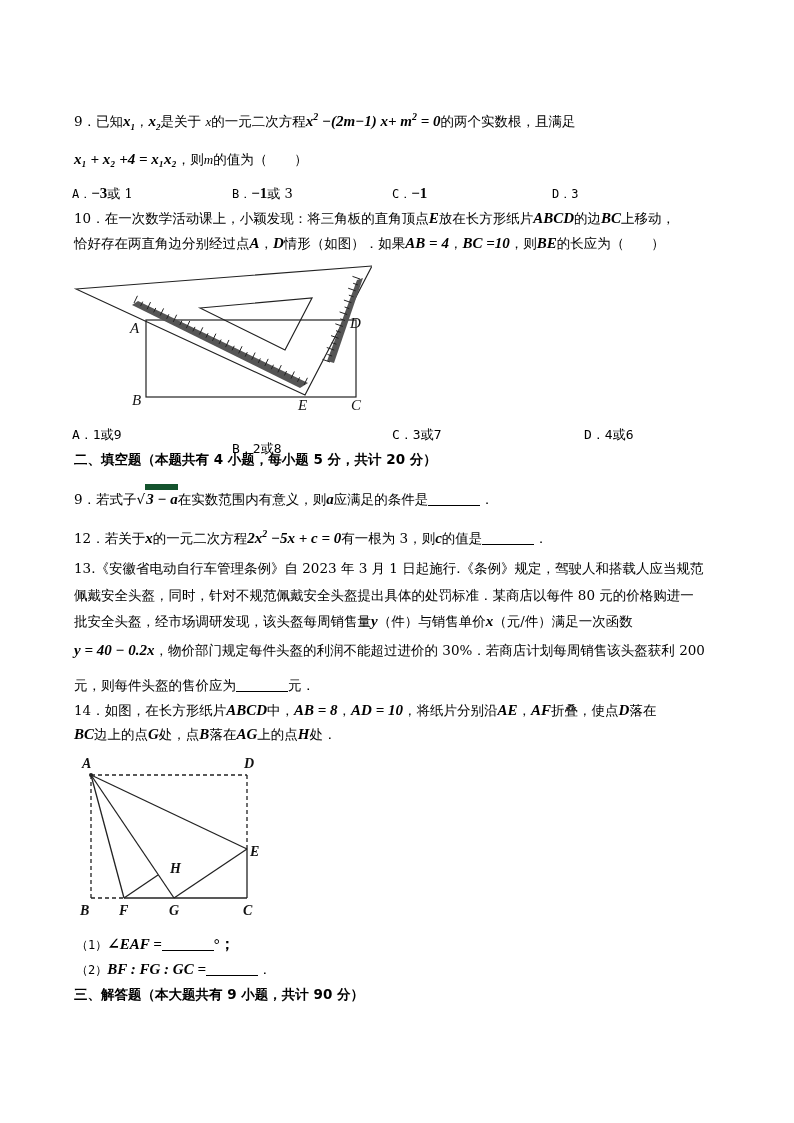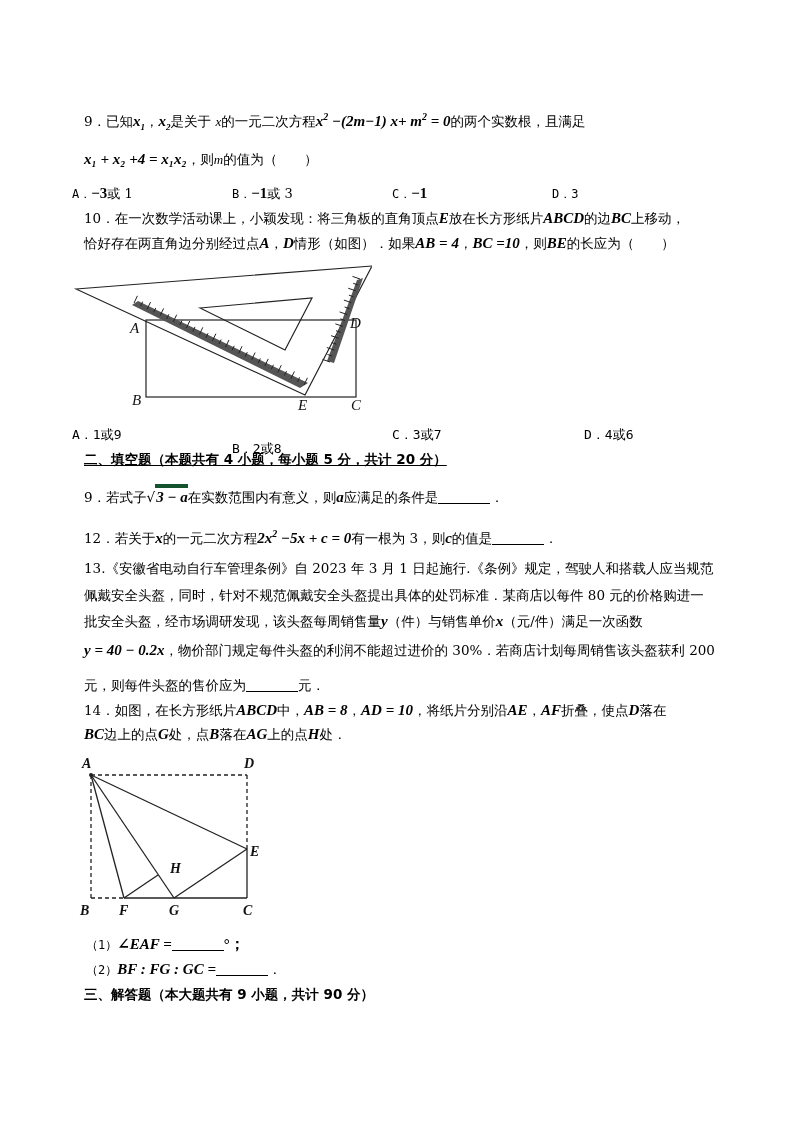--- a/index.html
+++ b/index.html
@@ -1,29 +1,29 @@
 <!DOCTYPE html>
 <html><head>
 <meta charset="utf-8">
 <style>
   html, body { margin: 0; padding: 0; background: #ffffff; }
   body { width: 794px; height: 1123px; position: relative; overflow: hidden;
          font-family: "DejaVu Serif", "Liberation Serif", serif; color: #000; }
-  .line { position: absolute; left: 74px; font-size: 13.5px; line-height: 18px; white-space: nowrap; margin-left: 10px; }
+  .line { position: absolute; left: 74px; font-size: 13.5px; line-height: 18px; white-space: nowrap; }
   .m { font-family: "Liberation Serif", "DejaVu Serif", serif; font-weight: bold; font-style: italic; font-size: 15px; }
   .mb { font-family: "Liberation Serif", "DejaVu Serif", serif; font-weight: bold; font-size: 15px; }
   .mi { font-family: "Liberation Serif", "DejaVu Serif", serif; font-style: italic; font-size: 13px; }
   .small { font-size: 12px; font-family: "DejaVu Sans Mono", monospace; }
   .sup { font-size: 10px; vertical-align: 6px; }
   .sub { font-size: 9px; vertical-align: -4px; }
   .blank { display: inline-block; border-bottom: 1px solid #000; width: 52px; height: 14px; vertical-align: -2px; }
   .opt { position: absolute; font-size: 13px; line-height: 18px; white-space: nowrap; }
   .heading { font-weight: bold; font-family: "DejaVu Sans", sans-serif; font-size: 13.5px; }
   .fig { position: absolute; }
-  .sqrt { display: inline-block; border-top: 4px solid #14532d; padding-left: 1px; }
+  .sqrt { display: inline-block; border-top: 6px solid #14532d; padding-left: 1px; }
 </style>
 </head>
 <body>
 
 <div class="line" style="top:108px;">
   <span>9．</span><span>已知</span><span class="m"><span>x</span><span class="sub">1</span></span><span>，</span><span class="m"><span>x</span><span class="sub">2</span></span><span>是关于</span> <span class="mi">x</span><span>的一元二次方程</span><span class="m"><span>x</span><span class="sup">2</span><span> −(2m−1) x+ m</span><span class="sup">2</span><span class="mb"> = 0</span></span><span>的两个实数根，且满足</span>
 </div>
 <div class="line" style="top:150px;">
   <span class="m">x₁ + x₂ +4 = x₁x₂</span><span>，则</span><span class="mi">m</span><span>的值为（　　）</span>
 </div>
@@ -108,21 +108,21 @@
   </g>
 </svg>
 
 <div>
   <div class="opt small" style="top:426px;left:72px;"><span>A．</span><span>1或9</span></div>
   <div class="opt small" style="top:426px;left:232px;margin-top:14px;"><span>B．</span><span>2或8</span></div>
   <div class="opt small" style="top:426px;left:392px;text-align:center;"><span>C．</span><span>3或7</span></div>
   <div class="opt small" style="top:426px;left:552px;padding-left:32px;"><span>D．</span><span>4或6</span></div>
 </div>
 
-<div class="line heading" style="top:450px;text-decoration:underline;">二、填空题（本题共有 4 小题，每小题 5 分，共计 20 分）</div>
+<div class="line heading" style="top:450px;">二、填空题（本题共有 4 小题，每小题 5 分，共计 20 分）</div>
 
 <div class="line" style="top:484px;">
   <span>9．若式子</span><span>√<span class="sqrt m">3 − a</span></span><span>在实数范围内有意义，则</span><span class="m">a</span><span>应满足的条件是</span><span class="blank"></span><span>．</span>
 </div>
 
 <div class="line" style="top:525px;">
   <span>12．若关于</span><span class="m">x</span><span>的一元二次方程</span><span class="m"><span>2x</span><span class="sup">2</span><span> −5x + c = 0</span></span><span>有一根为 3，则</span><span class="m">c</span><span>的值是</span><span class="blank"></span><span>．</span>
 </div>
 
 <div class="line" style="top:559px;">13.《安徽省电动自行车管理条例》自 2023 年 3 月 1 日起施行.《条例》规定，驾驶人和搭载人应当规范</div>

